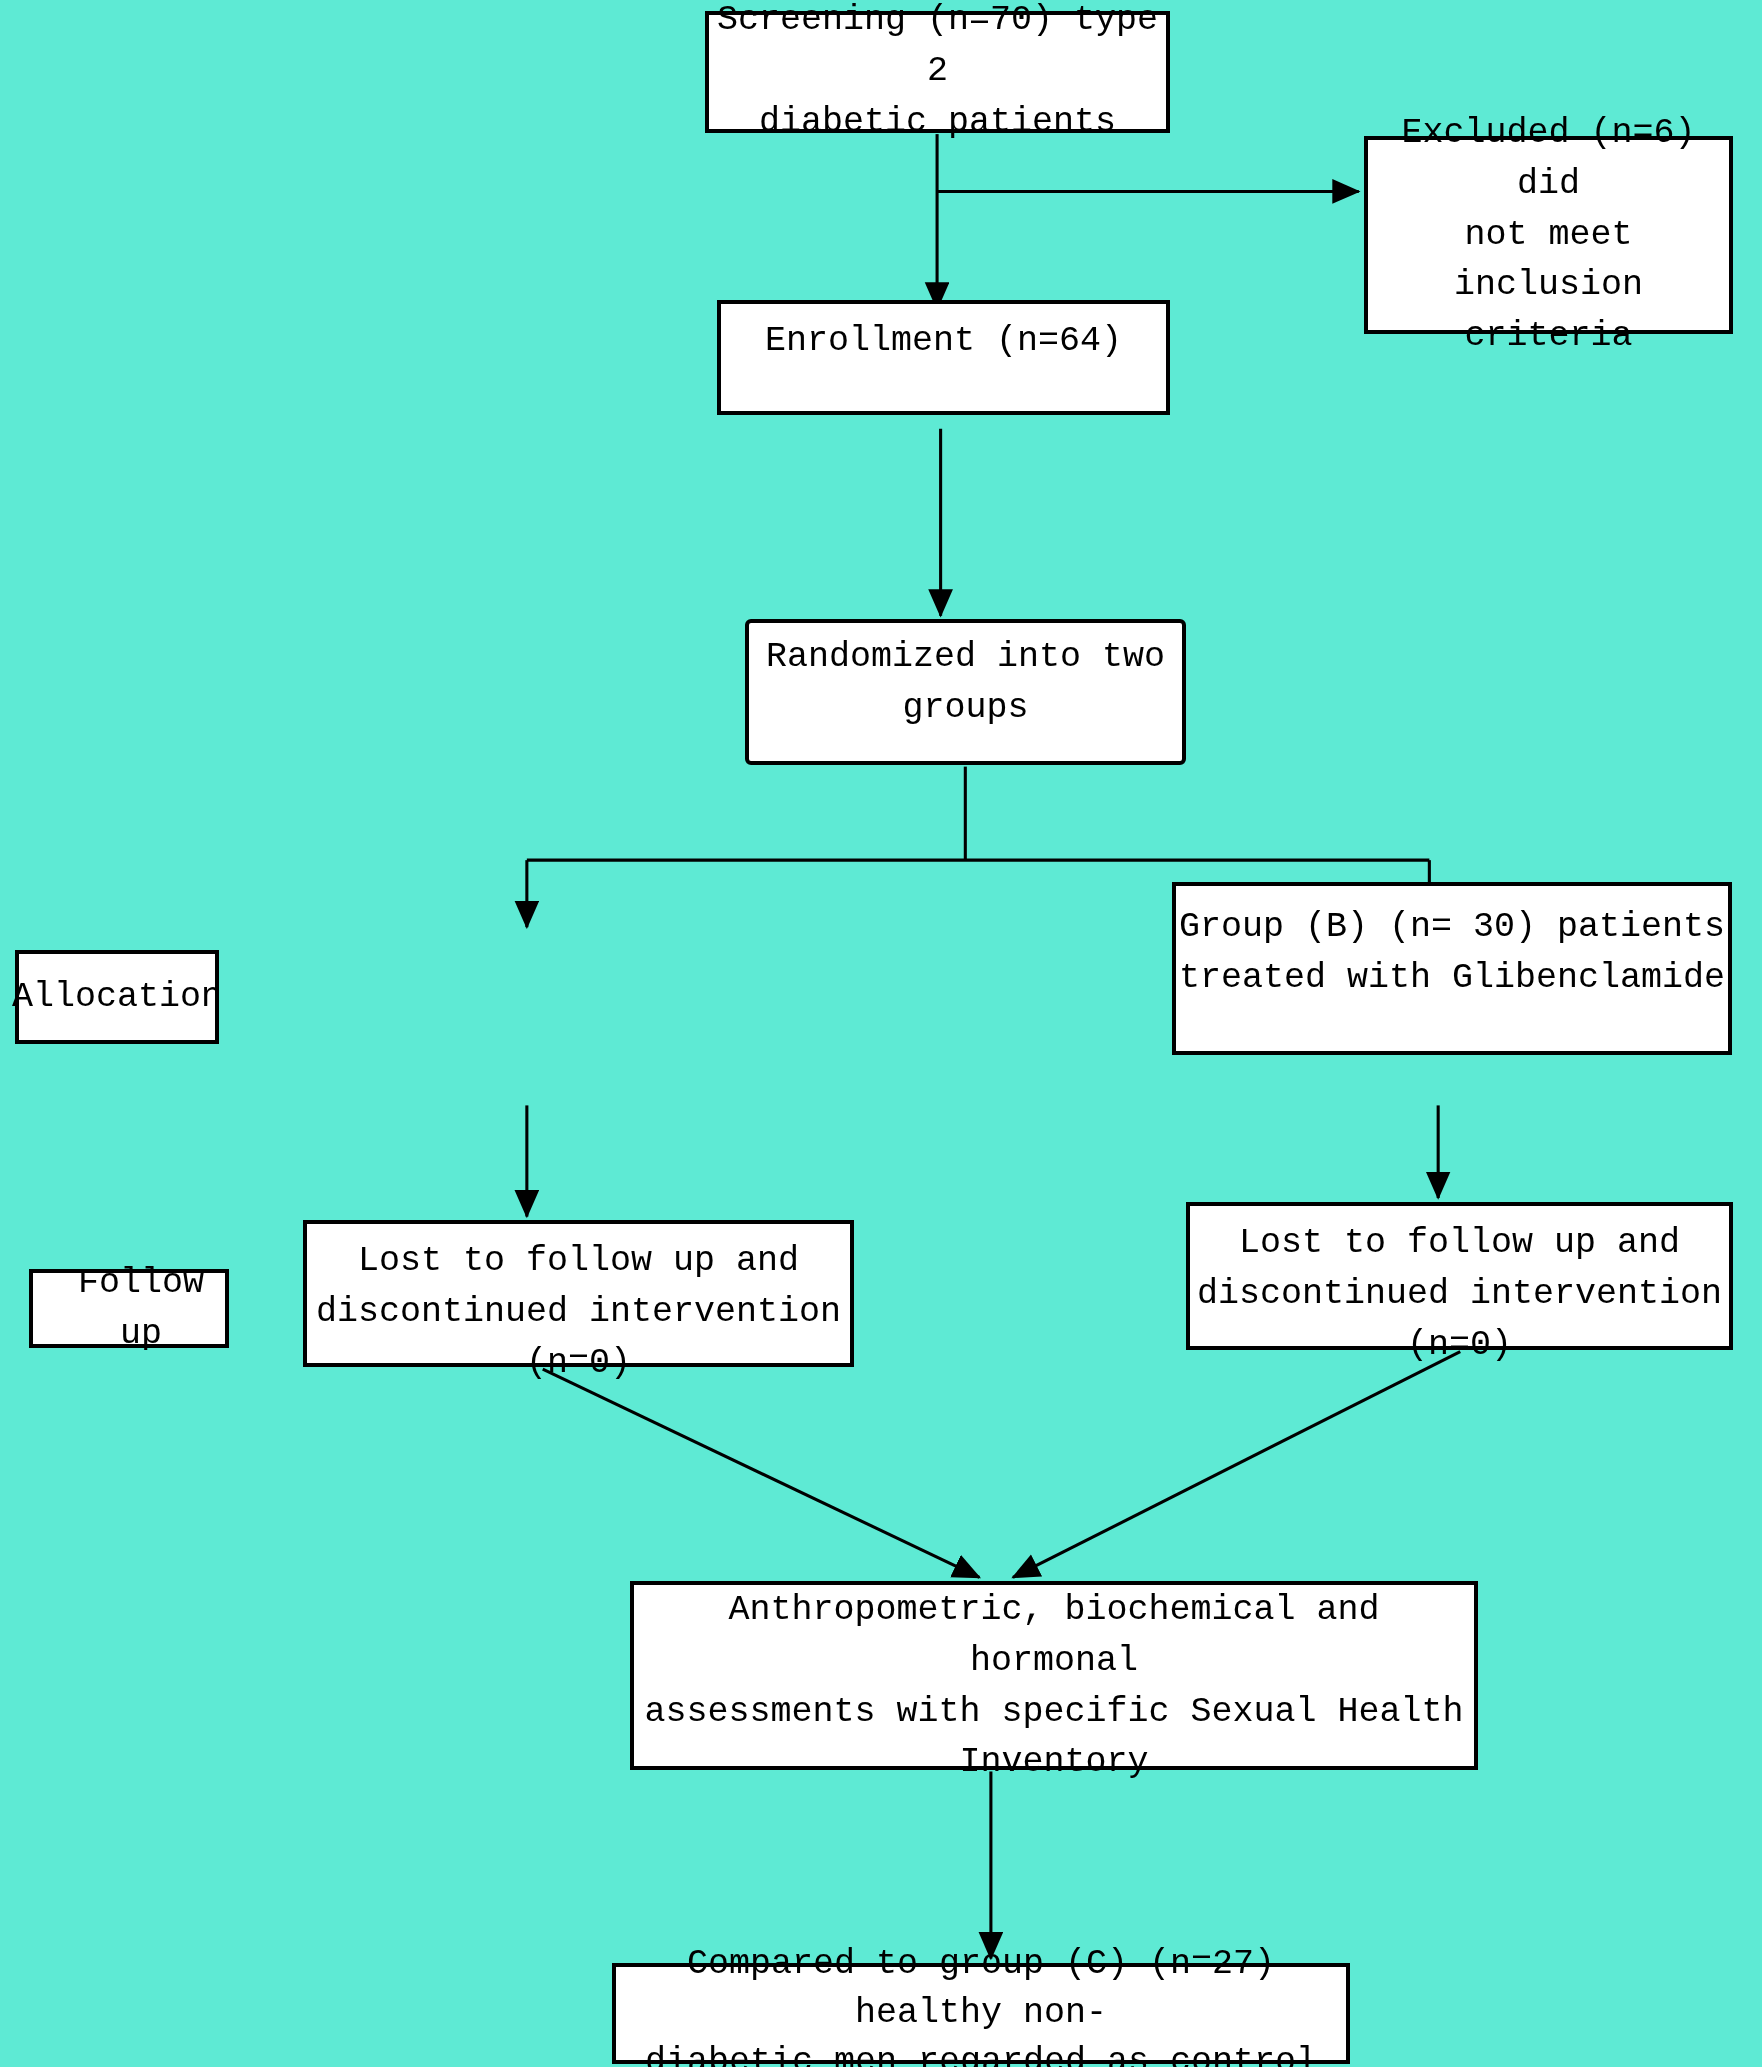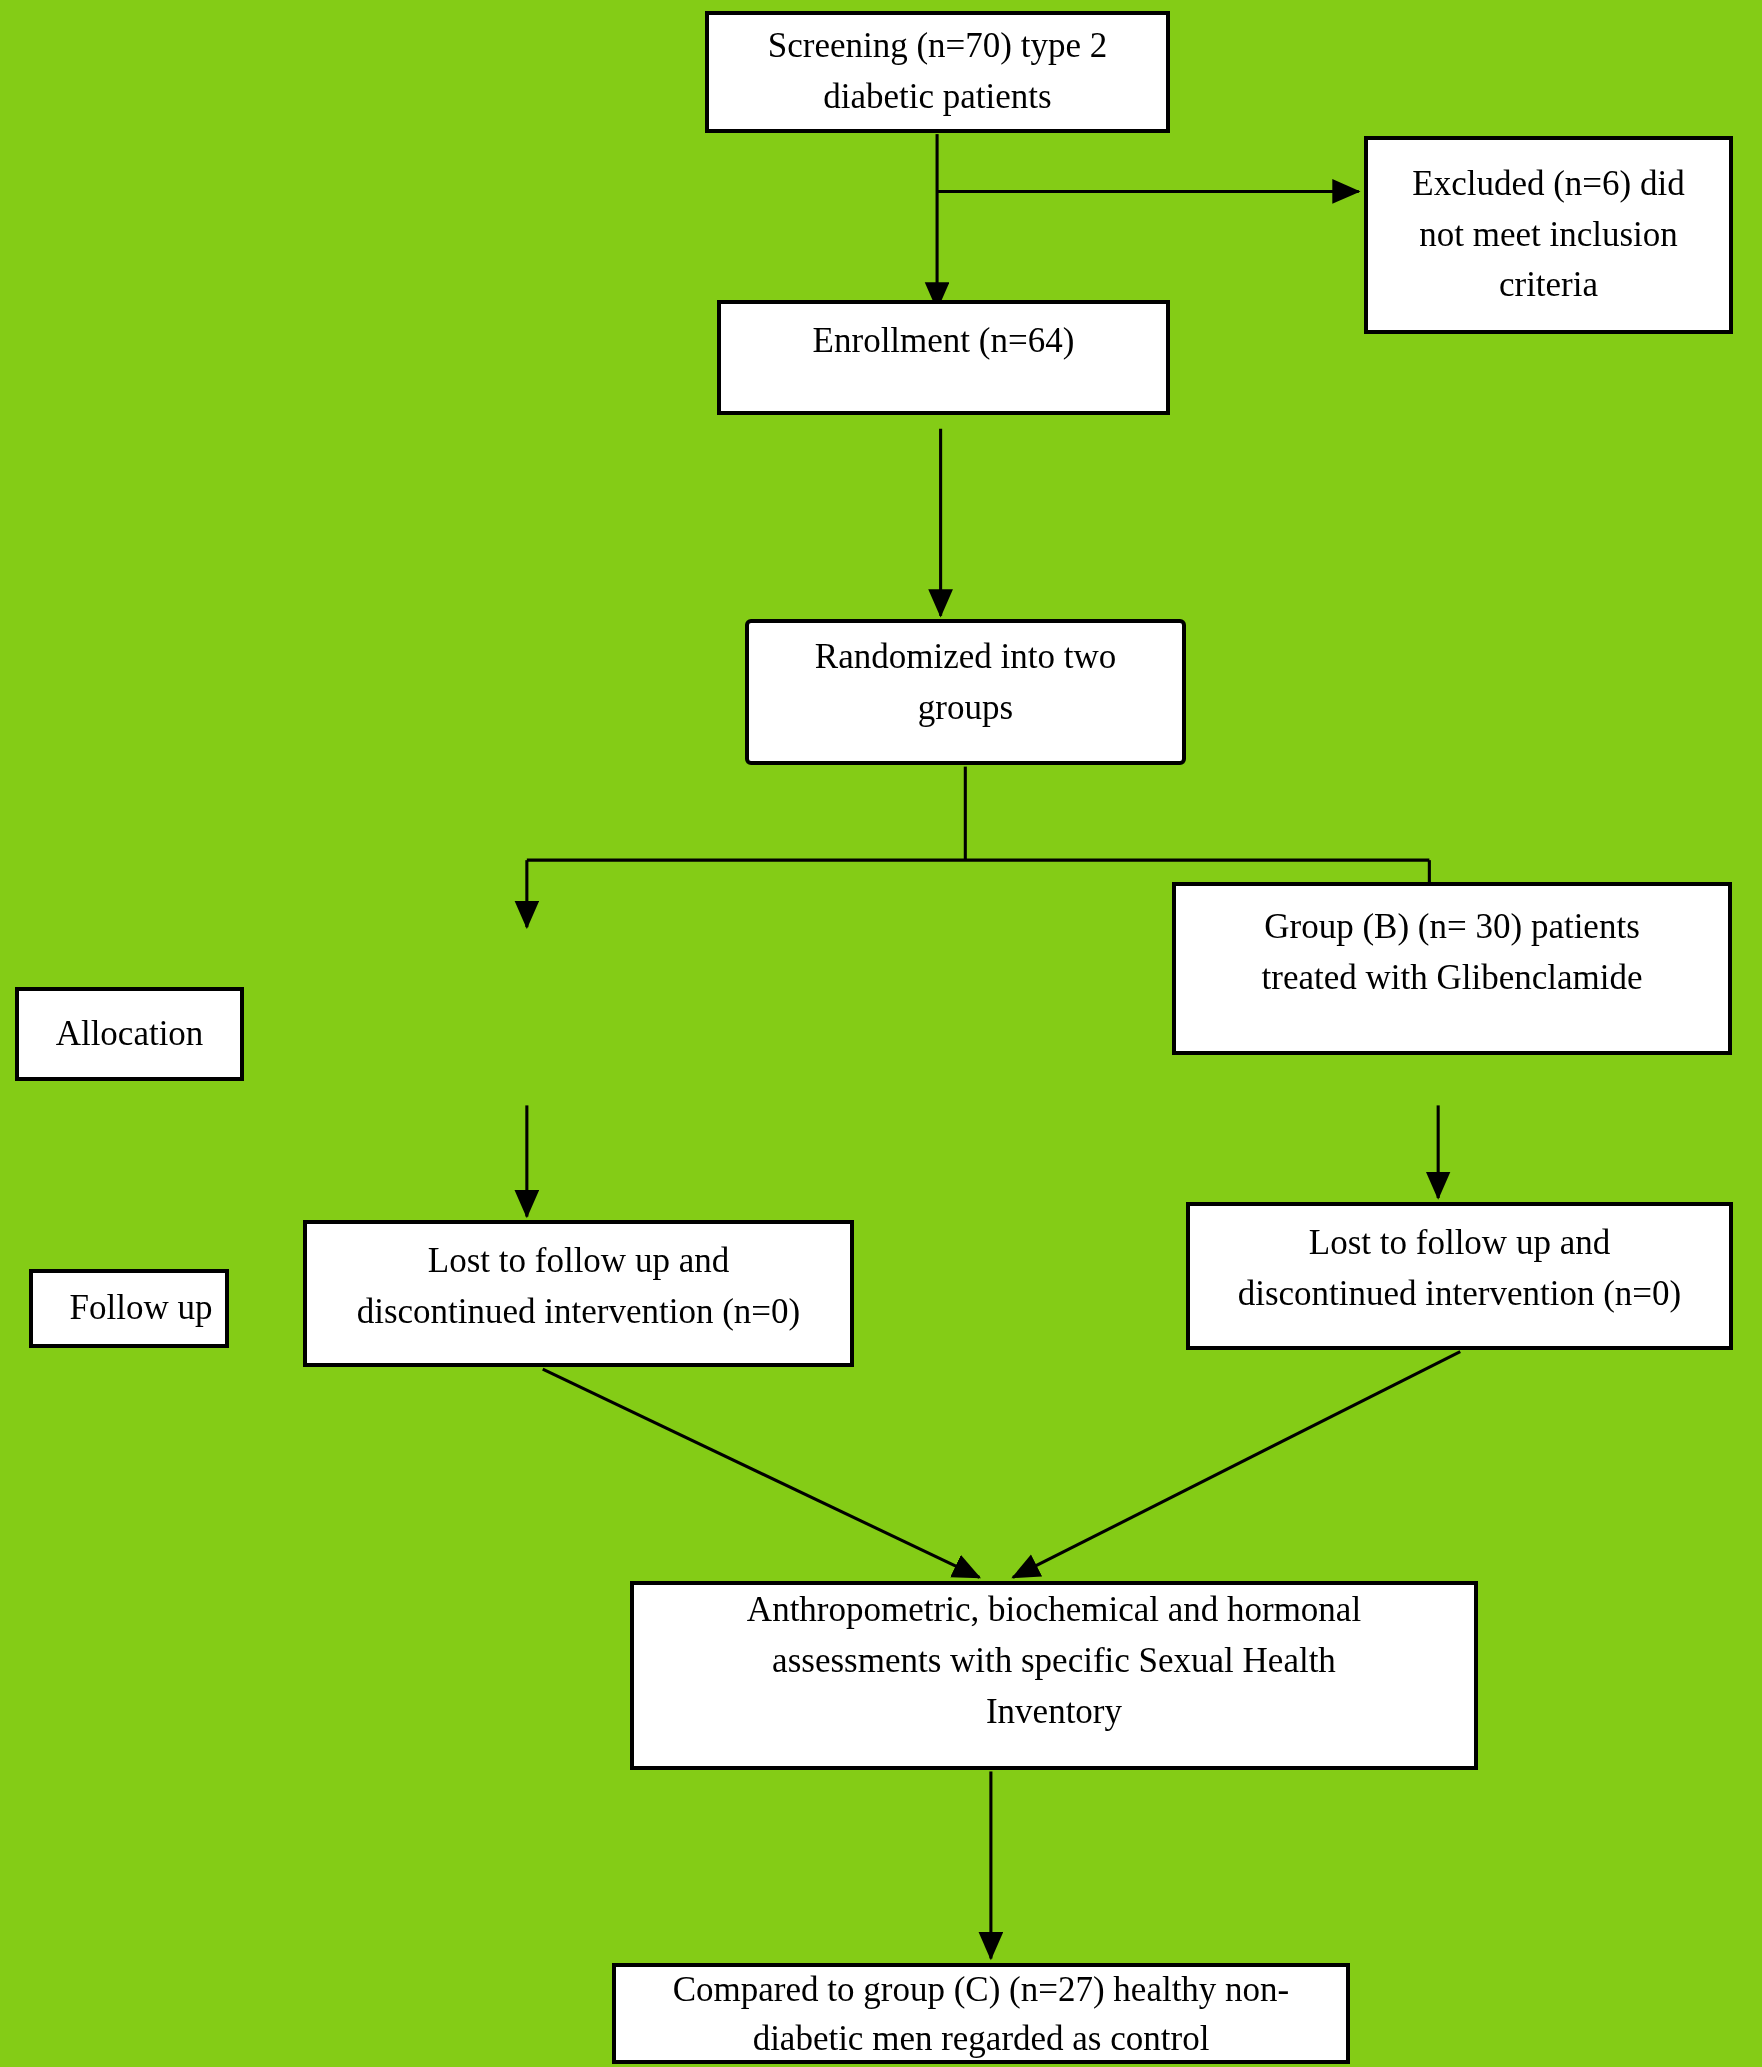--- a/index.html
+++ b/index.html
@@ -4,22 +4,22 @@
 <style>
   html, body {
     margin: 0;
     padding: 0;
     background: #ffffff;
   }
   #canvas {
     position: relative;
     width: 1763px;
     height: 2067px;
-    background: #84cc16;
-    font-family: Liberation Serif, serif;
+    background: #5eead4;
+    font-family: Liberation Mono, monospace;
     color: #000000;
   }
   #connectors {
     position: absolute;
     left: 0; top: 0;
     width: 1763px;
     height: 2067px;
   }
   .box {
     position: absolute;
@@ -76,21 +76,21 @@
 
   <div class="box" style="left:717px; top:300px; width:453px; height:115px; padding-top:12.4px;">Enrollment (n=64)</div>
 
   <div class="box" style="left:745px; top:619px; width:441px; height:146px; padding-top:8.8px;border-radius:6px;">Randomized into two
 groups</div>
 
 
   <div class="box" style="left:1172px; top:882px; width:560px; height:173px; padding-top:16px;">Group (B) (n= 30) patients
 treated with Glibenclamide</div>
 
-  <div class="box center" style="left:15px; top:987px; width:229px; height:94px;">Allocation</div>
+  <div class="box center" style="left:15px; top:950px; width:204px; height:94px;">Allocation</div>
 
   <div class="box" style="left:303px; top:1220px; width:551px; height:147px; padding-top:12.4px;">Lost to follow up and
 discontinued intervention (n=0)</div>
 
   <div class="box center" style="left:29px; top:1269px; width:200px; height:79px;padding-left:24px;">Follow up</div>
 
   <div class="box" style="left:1186px; top:1202px; width:547px; height:148px; padding-top:12.4px;">Lost to follow up and
 discontinued intervention (n=0)</div>
 
   <div class="box" style="left:630px; top:1581px; width:848px; height:189px; ">Anthropometric, biochemical and hormonal

